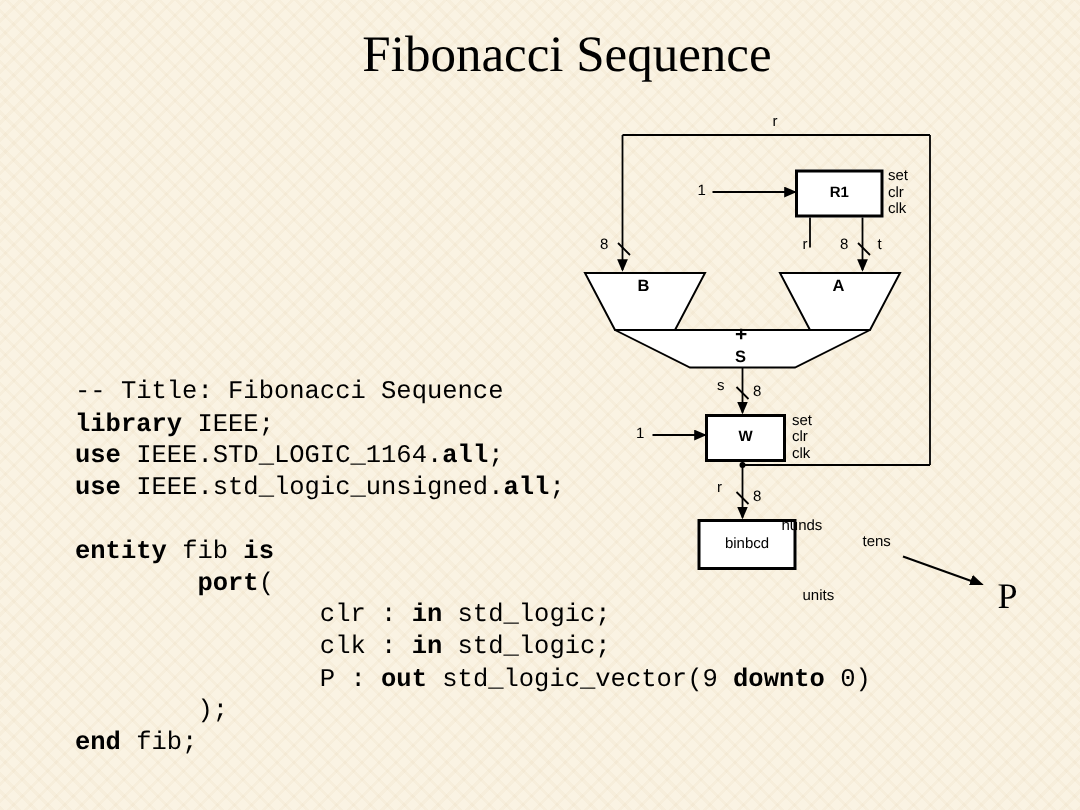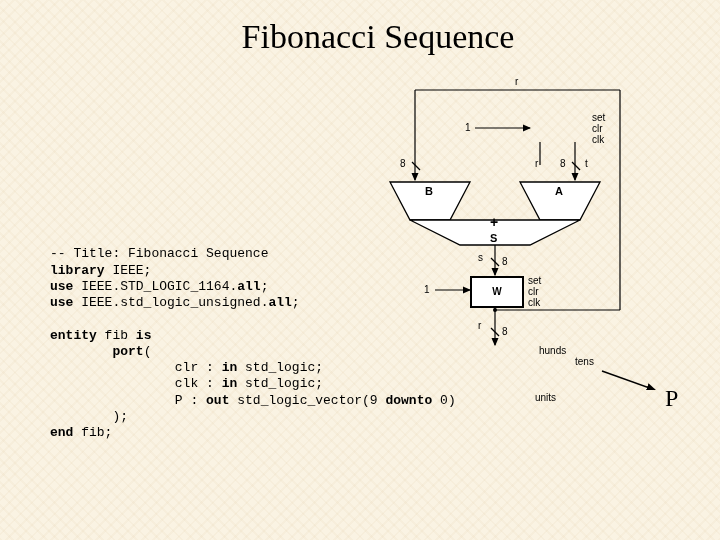--- a/index.html
+++ b/index.html
@@ -20,21 +20,21 @@
     font-size: 34px;
     padding-top: 18px;
     color: #000;
     padding-left: 36px;
   }
   .code {
     position: absolute;
     left: 50px;
     top: 230px;
     font-family: "Courier New", monospace;
-    font-size: 13px;
+    font-size: 17px;
     line-height: 1.25;
     white-space: pre;
     color: #000;
   }
   .kw { font-weight: bold; }
   .diagram {
     position: absolute;
     left: 370px;
     top: 80px;
     width: 320px;
@@ -113,20 +113,23 @@
 
     <line x1="125" y1="225" x2="125" y2="265" stroke="#000" stroke-width="1.2" marker-end="url(#ah)"></line>
     <line x1="121" y1="248" x2="129" y2="256" stroke="#000" stroke-width="1.2"></line>
 
     <line x1="125" y1="230" x2="250" y2="230" stroke="#000" stroke-width="1.2"></line>
     <circle cx="125" cy="230" r="2" fill="#000"></circle>
 
     <line x1="232" y1="291" x2="285" y2="310" stroke="#000" stroke-width="1.4" marker-end="url(#ah)"></line>
   </svg>
 
+  <div class="box" style="left:160px;top:33px;width:55px;height:28px;line-height:28px;border-width:2px;">
+    <span>R1</span>
+  </div>
   <span class="lbl" style="left:145px;top:-4px;">r</span>
   <span class="lbl" style="left:95px;top:42px;">1</span>
   <span class="lbl" style="left:222px;top:32px;">set</span>
   <span class="lbl" style="left:222px;top:43px;">clr</span>
   <span class="lbl" style="left:222px;top:54px;">clk</span>
   <span class="lbl" style="left:30px;top:78px;">8</span>
   <span class="lbl" style="left:190px;top:78px;">8</span>
   <span class="lbl" style="left:165px;top:78px;">r</span>
   <span class="lbl" style="left:215px;top:78px;">t</span>
 
@@ -140,18 +143,21 @@
   <div class="box" style="left:100px;top:196px;width:50px;height:28px;line-height:28px;border-width:2px;">
     <span>W</span>
   </div>
   <span class="lbl" style="left:54px;top:204px;">1</span>
   <span class="lbl" style="left:158px;top:195px;">set</span>
   <span class="lbl" style="left:158px;top:206px;">clr</span>
   <span class="lbl" style="left:158px;top:217px;">clk</span>
   <span class="lbl" style="left:108px;top:240px;">r</span>
   <span class="lbl" style="left:132px;top:246px;">8</span>
 
-  <span class="lbl" style="left:169px;top:265px;">hunds</span>
+  <div class="box" style="left:95px;top:266px;width:62px;height:30px;line-height:30px;font-weight:normal;border-width:2px;">
+    <span>binbcd</span>
+  </div>
+  <span class="lbl" style="left:151px;top:265px;">hunds</span>
   <span class="lbl" style="left:165px;top:276px;margin-left:40px;">tens</span>
   <span class="lbl" style="left:165px;top:287px;margin-top:25px;">units</span>
 </div>
 
 <div class="bigP">P</div>
 
 </body></html>

